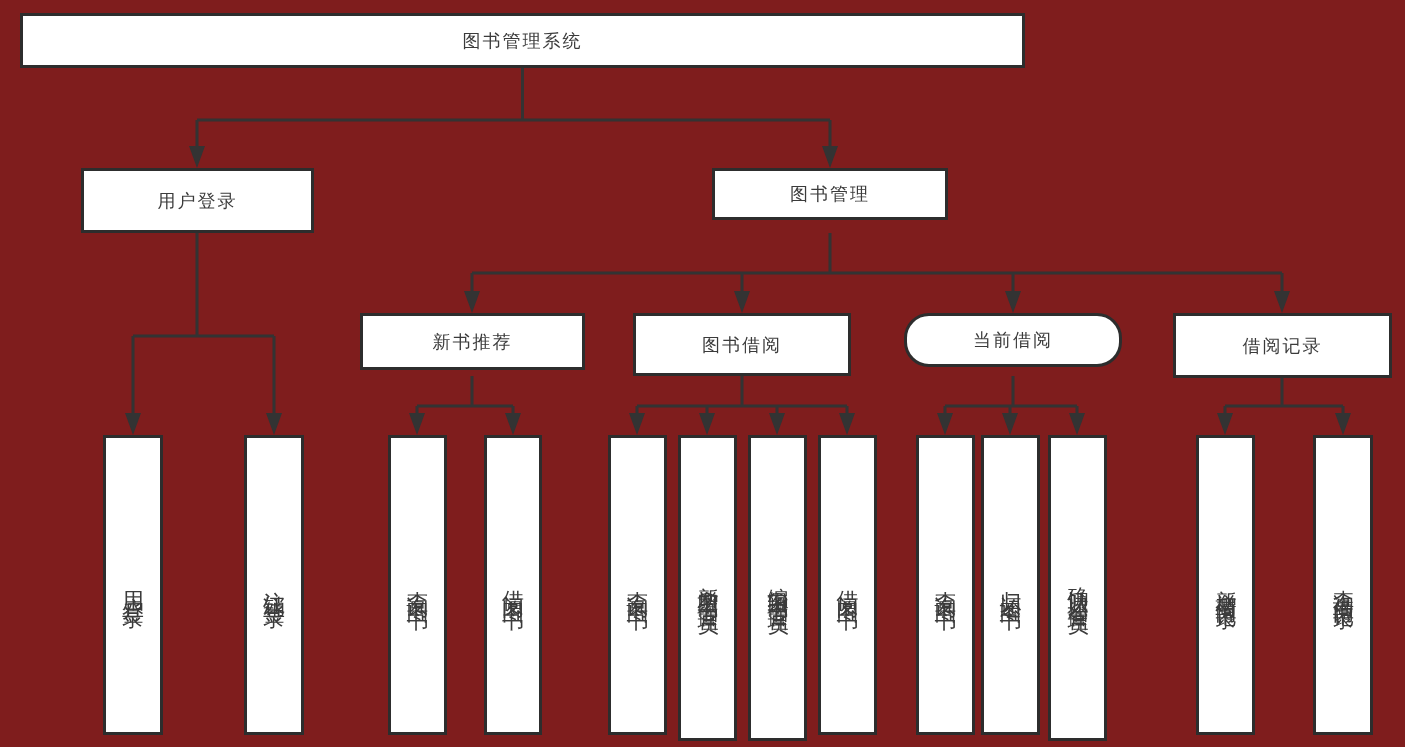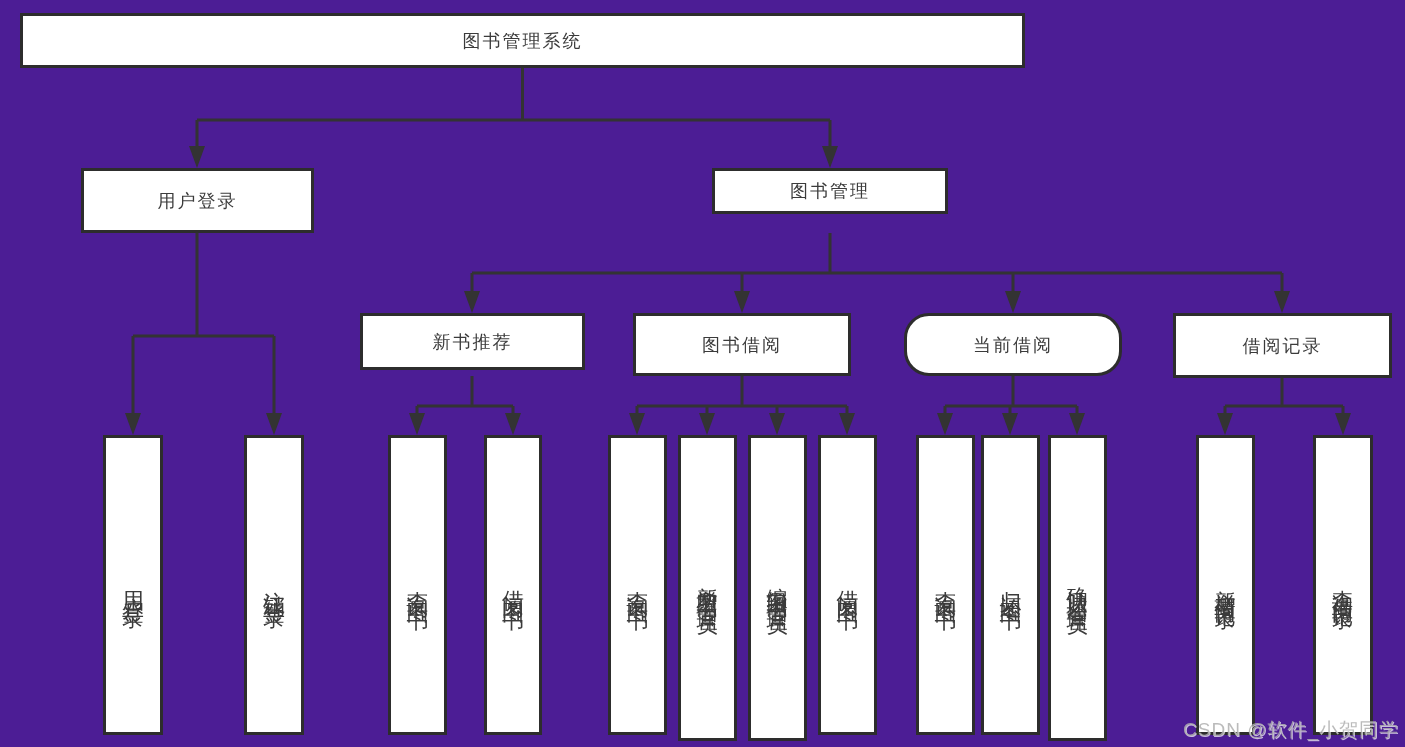--- a/index.html
+++ b/index.html
@@ -1,22 +1,22 @@
 <!DOCTYPE html>
 <html><head>
 <meta charset="utf-8">
 <style>
   html, body { margin: 0; padding: 0; background: #ffffff; }
   .canvas {
     position: relative;
     width: 1405px;
     height: 747px;
-    background: #4c1d95;
+    background: #7f1d1d;
     overflow: hidden;
-    font-family: Liberation Sans, sans-serif;
+    font-family: Liberation Serif, serif;
   }
   .node {
     position: absolute;
     box-sizing: border-box;
     border: 3px solid #2d2d2d;
     background: #ffffff;
     display: flex;
     align-items: center;
     justify-content: center;
     color: #3b3b3b;
@@ -107,31 +107,31 @@
     </g>
   </svg>
 
   <div class="node" style="left:20px; top:13px; width:1005px; height:55px;">
     <span class="hlabel">图书管理系统</span>
   </div>
 
   <div class="node" style="left:81px; top:168px; width:233px; height:65px;">
     <span class="hlabel">用户登录</span>
   </div>
-  <div class="node" style="left:712px; top:168px; width:236px; height:46px;">
+  <div class="node" style="left:712px; top:168px; width:236px; height:52px;">
     <span class="hlabel">图书管理</span>
   </div>
 
   <div class="node" style="left:360px; top:313px; width:225px; height:57px;">
     <span class="hlabel">新书推荐</span>
   </div>
   <div class="node" style="left:633px; top:313px; width:218px; height:63px;">
     <span class="hlabel">图书借阅</span>
   </div>
-  <div class="node" style="left:904px; top:313px; width:218px; height:63px;border-radius:25px;">
+  <div class="node" style="left:904px; top:313px; width:218px; height:54px;border-radius:25px;">
     <span class="hlabel">当前借阅</span>
   </div>
   <div class="node" style="left:1173px; top:313px; width:219px; height:65px;">
     <span class="hlabel">借阅记录</span>
   </div>
 
   <div class="node" style="left:103px; top:435px; width:60px; height:300px;">
     <span class="vtext">用户登录</span>
   </div>
   <div class="node" style="left:244px; top:435px; width:60px; height:300px;">
@@ -168,15 +168,14 @@
     <span class="vtext long">确认归还（管理员）</span>
   </div>
 
   <div class="node" style="left:1196px; top:435px; width:59px; height:300px;">
     <span class="vtext long">新增借阅记录</span>
   </div>
   <div class="node" style="left:1313px; top:435px; width:60px; height:300px;">
     <span class="vtext long">查询借阅记录</span>
   </div>
 
-  <div class="watermark">CSDN @软件_小贺同学</div>
 
 </div>
 
 </body></html>

